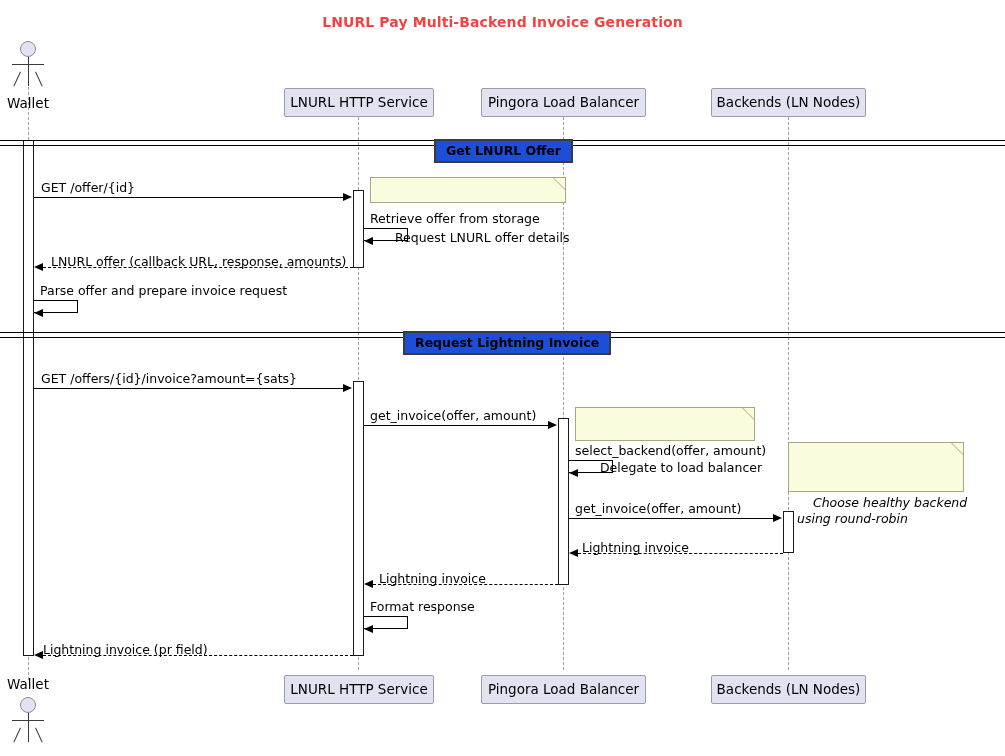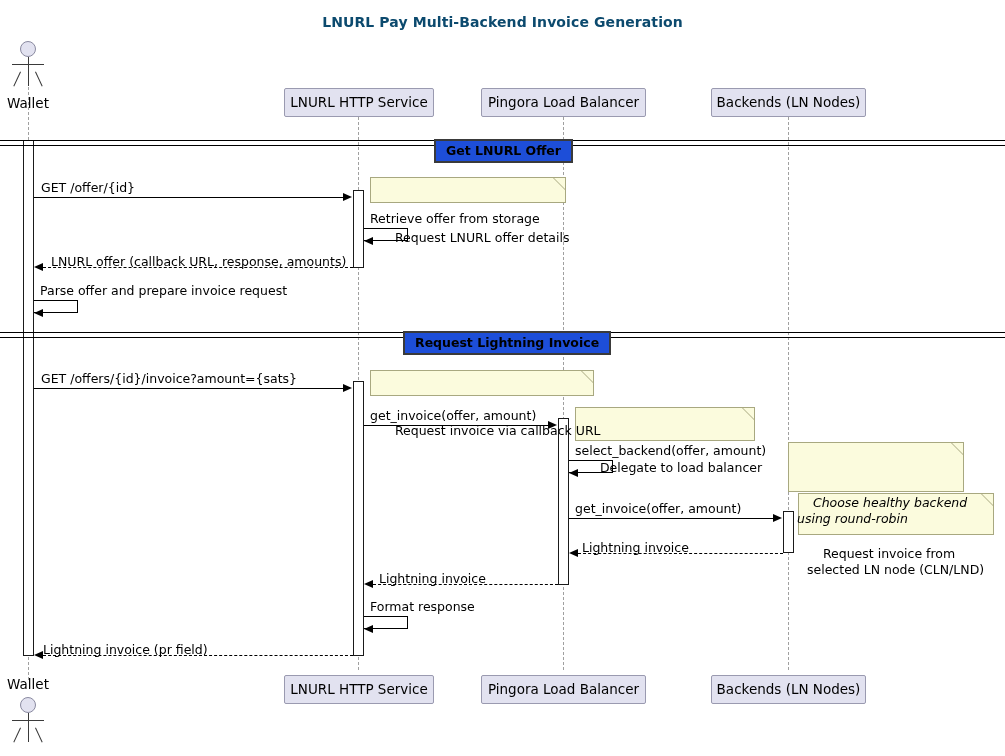--- a/index.html
+++ b/index.html
@@ -22,21 +22,21 @@
 
   
   .title {
     position: absolute;
     top: 14px;
     left: 0;
     width: 1005px;
     text-align: center;
     font-size: 14px;
     font-weight: bold;
-    color: #0c4a6e;
+    color: #ef4444;
     letter-spacing: 0.1px;
   }
 
   
   .lifeline {
     position: absolute;
     width: 0;
     border-left: 1px dashed #a0a0a0;
   }
 
@@ -278,45 +278,34 @@
   <div class="msg-label" style="left:43px; top:642px;">Lightning invoice (pr field)</div>
   <div class="msg-line dotted" style="left:43px; top:655px; width:310px;"></div>
   <div class="arrow-head arrow-left" style="left:34px; top:650.5px;"></div>
 
   <div class="note" style="left:370px; top:177px; width:196px; height:26px;">
     <span class="note-fold-edge"></span>
     <span class="note-fold"></span>
     <span class="note-inner">Request LNURL offer details</span>
   </div>
 
-  <div class="note" style="left:370px; top:370px; width:224px; height:26px;">
-    <span class="note-fold-edge"></span>
-    <span class="note-fold"></span>
-    <span class="note-inner">Request invoice via callback URL</span>
-  </div>
 
   <div class="note" style="left:575px; top:407px; width:180px; height:34px;">
     <span class="note-fold-edge"></span>
     <span class="note-fold"></span>
     <span class="note-inner">Delegate to load balancer</span>
   </div>
 
   <div class="note" style="left:788px; top:442px; width:176px; height:50px;font-style:italic;">
     <span class="note-fold-edge"></span>
     <span class="note-fold"></span>
     <span class="note-inner">Choose healthy backend
 using round-robin</span>
   </div>
 
-  <div class="note" style="left:798px; top:493px; width:196px; height:42px;">
-    <span class="note-fold-edge"></span>
-    <span class="note-fold"></span>
-    <span class="note-inner">Request invoice from
-selected LN node (CLN/LND)</span>
-  </div>
 
   <div>
     <div class="actor-label" style="left:0px; top:676px; width:56px;">Wallet</div>
     <div class="actor-head abs" style="left:20px; top:697px;"></div>
     <div class="actor-body abs" style="left:27.5px; top:713px; width:1px; height:29px;"></div>
     <div class="actor-arms abs" style="left:12px; top:720px; width:32px; height:1px;"></div>
     <div class="actor-leg abs" style="left:20px; top:728px; width:1px; height:16px; transform:rotate(25deg); transform-origin: top right;"></div>
     <div class="actor-leg abs" style="left:35px; top:728px; width:1px; height:16px; transform:rotate(-25deg); transform-origin: top left;"></div>
   </div>
 

